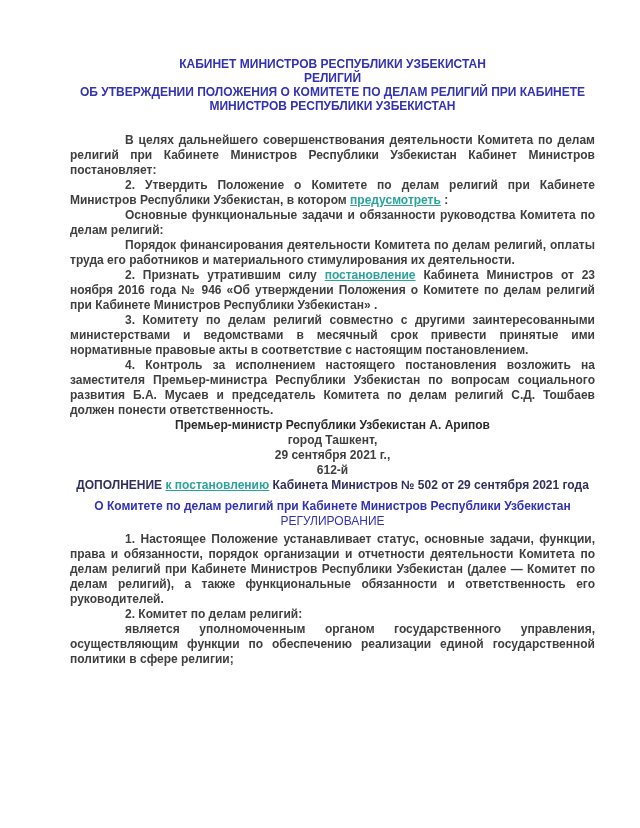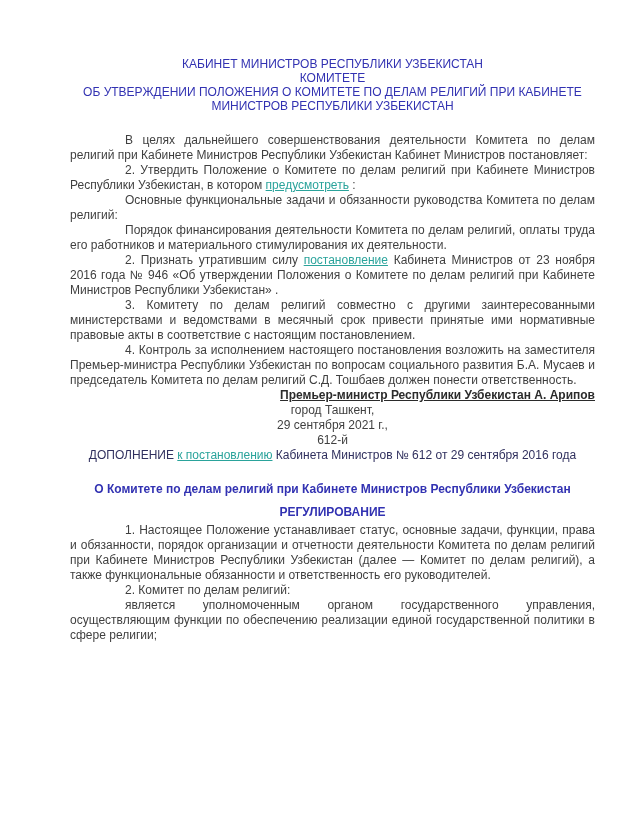--- a/index.html
+++ b/index.html
@@ -12,90 +12,89 @@
   .page {
     box-sizing: border-box;
     width: 640px; height: 828px;
     padding: 57px 45px 0 70px;
   }
   p {
     margin: 0;
     font-size: 12px;
     line-height: 15px;
     color: var(--body_text, #3f3f3f);
+    font-weight: bold;
   }
   .c { text-align: center; }
   .hd {
     color: var(--heading_blue, #3232b2);
     line-height: 14px;
   }
-  .hd.b { font-weight: normal; }
+  .hd.b { font-weight: bold; }
   .bp {
     text-align: justify;
     text-indent: 55px;
   }
   .preamble { margin-top: 20px; }
   a.lnk {
     color: var(--link_teal, #2aa39b);
     text-decoration: underline;
     cursor: pointer;
   }
   .sig {
     font-weight: bold;
-    text-align: right;
+    text-align: center;
     color: var(--signature_black, #2b2b2b);
-    text-decoration: underline;
   }
   .meta-top { }
   .add { color: var(--addendum_navy, #30305e); }
   .add .seg { color: var(--addendum_navy, #30305e); text-align: right; }
   .reg-title {
-    margin-top: 19px;
+    margin-top: 6px;
     font-weight: bold;
     color: var(--heading_blue, #3232b2);
   }
   .reg-sub {
-    margin-top: 8px;
-    font-weight: bold;
+    font-weight: normal;
     color: var(--heading_blue, #3232b2);
   }
   .reg-ch {
     font-weight: bold;
     color: var(--heading_blue, #3232b2);
   }
   .reg-first { margin-top: 3px; }
 </style>
 </head>
 <body>
 
 <div class="page">
 
   <p class="hd c">КАБИНЕТ МИНИСТРОВ РЕСПУБЛИКИ УЗБЕКИСТАН</p>
-  <p class="hd c">КОМИТЕТЕ</p>
+  <p class="hd c">РЕЛИГИЙ</p>
   <p class="hd c b">ОБ УТВЕРЖДЕНИИ ПОЛОЖЕНИЯ О КОМИТЕТЕ ПО ДЕЛАМ РЕЛИГИЙ ПРИ КАБИНЕТЕ МИНИСТРОВ РЕСПУБЛИКИ УЗБЕКИСТАН</p>
 
   <p class="bp preamble">В целях дальнейшего совершенствования деятельности Комитета по делам религий при Кабинете Министров Республики Узбекистан Кабинет Министров постановляет:</p>
 
   <p class="bp"><span class="seg">2. Утвердить Положение о Комитете по делам религий при Кабинете Министров Республики Узбекистан, в котором </span><a class="lnk" href="#">предусмотреть</a><span class="seg"> :</span></p>
 
   <p class="bp">Основные функциональные задачи и обязанности руководства Комитета по делам религий:</p>
   <p class="bp">Порядок финансирования деятельности Комитета по делам религий, оплаты труда его работников и материального стимулирования их деятельности.</p>
 
   <p class="bp"><span class="seg">2. Признать утратившим силу </span><a class="lnk" href="#">постановление</a><span class="seg"> Кабинета Министров от 23 ноября 2016 года № 946 «Об утверждении Положения о Комитете по делам религий при Кабинете Министров Республики Узбекистан» .</span></p>
 
   <p class="bp">3. Комитету по делам религий совместно с другими заинтересованными министерствами и ведомствами в месячный срок привести принятые ими нормативные правовые акты в соответствие с настоящим постановлением.</p>
   <p class="bp">4. Контроль за исполнением настоящего постановления возложить на заместителя Премьер-министра Республики Узбекистан по вопросам социального развития Б.А. Мусаев и председатель Комитета по делам религий С.Д. Тошбаев должен понести ответственность.</p>
 
   <p class="sig">Премьер-министр Республики Узбекистан А. Арипов</p>
 
   <p class="c meta-top">город Ташкент,</p>
   <p class="c">29 сентября 2021 г.,</p>
   <p class="c">612-й</p>
 
-  <p class="c add"><span class="seg">ДОПОЛНЕНИЕ </span><a class="lnk" href="#">к постановлению</a><span class="seg"> Кабинета Министров № 612 от 29 сентября 2016 года</span></p>
+  <p class="c add"><span class="seg">ДОПОЛНЕНИЕ </span><a class="lnk" href="#">к постановлению</a><span class="seg"> Кабинета Министров № 502 от 29 сентября 2021 года</span></p>
 
   <p class="c reg-title">О Комитете по делам религий при Кабинете Министров Республики Узбекистан</p>
   <p class="c reg-sub">РЕГУЛИРОВАНИЕ</p>
 
   <p class="bp reg-first">1. Настоящее Положение устанавливает статус, основные задачи, функции, права и обязанности, порядок организации и отчетности деятельности Комитета по делам религий при Кабинете Министров Республики Узбекистан (далее — Комитет по делам религий), а также функциональные обязанности и ответственность его руководителей.</p>
   <p class="bp">2. Комитет по делам религий:</p>
   <p class="bp">является уполномоченным органом государственного управления, осуществляющим функции по обеспечению реализации единой государственной политики в сфере религии;</p>
 
 </div>
 

